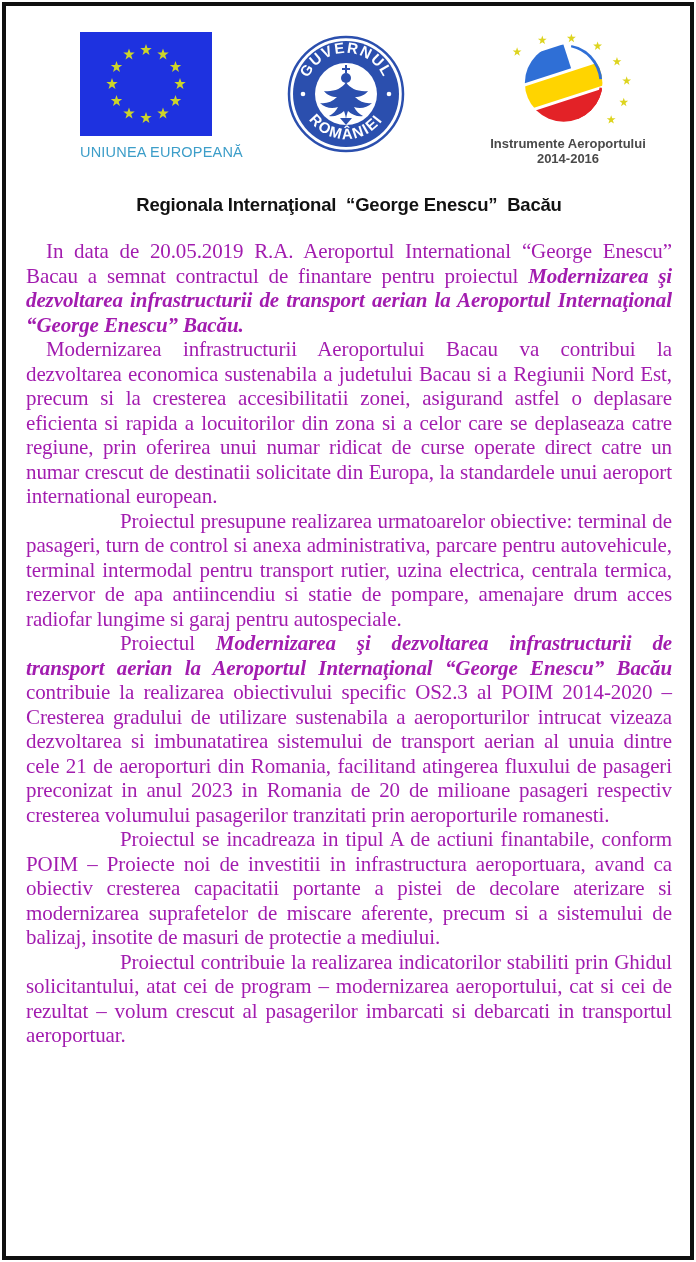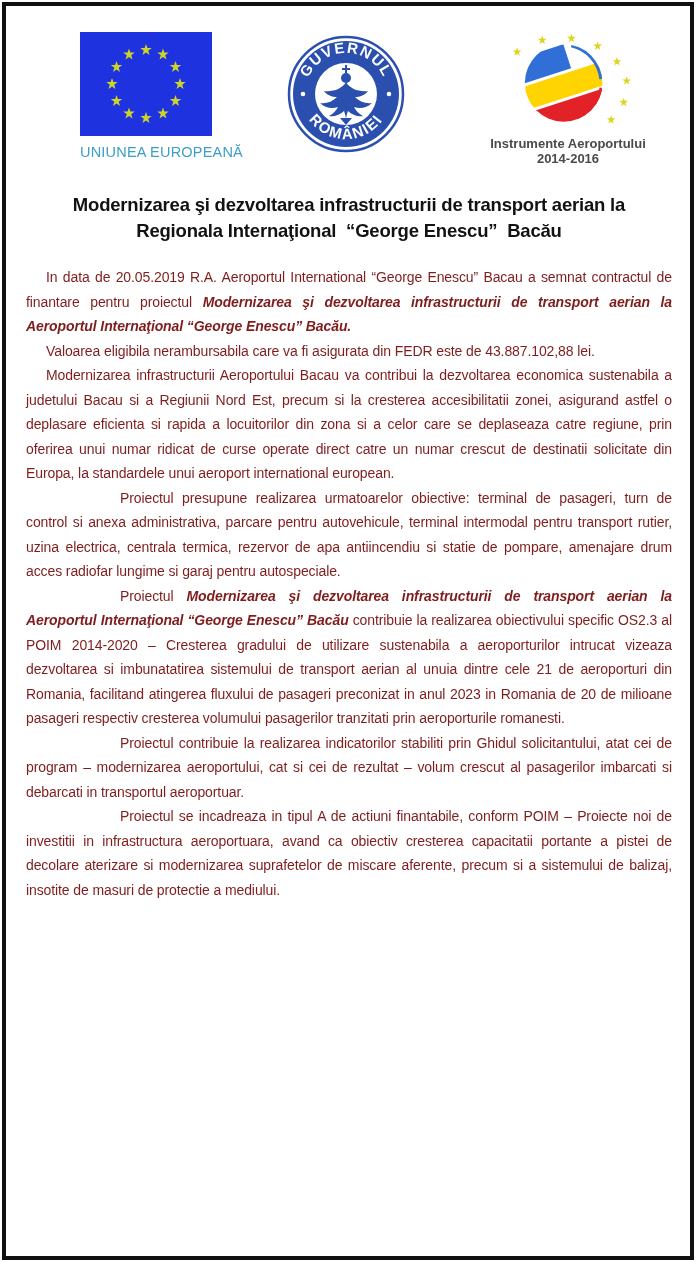--- a/index.html
+++ b/index.html
@@ -10,22 +10,22 @@
   .logos{display:flex;justify-content:space-between;align-items:flex-start;
          margin:2px 16px 0 54px;height:136px;}
   .logo-eu{width:132px;text-align:center;}
   .eu-label{font-size:14.5px;color:#3d9ec9;margin-top:4px;letter-spacing:0.2px;white-space:nowrap;}
   .logo-gov{margin-top:2px;}
   .logo-is{width:176px;text-align:center;}
   .is-label{font-size:13px;font-weight:bold;color:#4a4a4a;line-height:15px;margin-top:2px;}
   .title{margin-top:24px;text-align:center;font-weight:bold;font-size:18.5px;
          line-height:26px;color:#121212;letter-spacing:-0.2px;}
   .title div{white-space:pre;}
-  .doc-body{margin-top:21px;font-size:14px;line-height:24.5px;color:#7f1d1d;
-            text-align:justify;letter-spacing:-0.1px;}
+  .doc-body{margin-top:21px;font-size:21px;line-height:24.5px;color:#a21caf;
+            text-align:justify;letter-spacing:-0.1px;font-family:Liberation Serif, serif;}
   .doc-body p{margin:0;text-indent:20px;}
   .doc-body p.tab{text-indent:94px;}
   .b{font-weight:bold;}
   .bi{font-weight:bold;font-style:italic;}
 </style>
 </head>
 <body>
 
 <div class="page">
   <div class="frame">
@@ -107,28 +107,26 @@
           <use href="#isstar" transform="translate(127,90) scale(0.8)"></use>
         </svg>
         <div class="is-label">
           <div>Instrumente Aeroportului</div>
           <div>2014-2016</div>
         </div>
       </div>
     </div>
 
     <div class="title">
-      <div>Modernizarea şi dezvoltarea infrastructurii de transport aerian la</div>
       <div>Regionala Internaţional  “George Enescu”  Bacău</div>
     </div>
 
     <div class="doc-body">
       <p><span>In data de 20.05.2019 R.A. Aeroportul International “George Enescu” Bacau a semnat contractul de finantare pentru proiectul </span><span class="bi">Modernizarea şi dezvoltarea infrastructurii de transport aerian la Aeroportul Internaţional “George Enescu”  Bacău.</span></p>
-      <p><span>Valoarea eligibila nerambursabila care va fi asigurata din FEDR este de 43.887.102,88 lei.</span></p>
       <p><span>Modernizarea infrastructurii Aeroportului Bacau va contribui la dezvoltarea economica sustenabila a judetului Bacau si a Regiunii Nord Est, precum si la cresterea accesibilitatii zonei, asigurand astfel o deplasare eficienta si rapida a locuitorilor din zona si a celor care se deplaseaza catre regiune, prin oferirea unui numar ridicat de curse operate direct catre un numar crescut de destinatii solicitate din Europa, la standardele unui aeroport international european.</span></p>
       <p class="tab"><span>Proiectul presupune realizarea urmatoarelor obiective: terminal de pasageri, turn de control si anexa administrativa, parcare pentru autovehicule, terminal intermodal pentru transport rutier, uzina electrica, centrala termica, rezervor de apa antiincendiu si statie de pompare, amenajare drum acces radiofar lungime si garaj pentru autospeciale.</span></p>
       <p class="tab"><span>Proiectul </span><span class="bi">Modernizarea şi dezvoltarea infrastructurii de transport aerian la Aeroportul Internaţional  “George Enescu”   Bacău</span><span> contribuie la realizarea obiectivului specific OS2.3 al POIM 2014-2020 – Cresterea gradului de utilizare sustenabila a aeroporturilor intrucat vizeaza dezvoltarea si imbunatatirea sistemului de transport aerian al unuia dintre cele 21 de aeroporturi din Romania, facilitand atingerea fluxului de pasageri preconizat in anul 2023 in Romania de 20 de milioane pasageri respectiv cresterea volumului pasagerilor tranzitati prin aeroporturile romanesti.</span></p>
+      <p class="tab"><span>Proiectul se incadreaza in tipul A de actiuni finantabile, conform POIM – Proiecte noi de investitii in infrastructura aeroportuara, avand ca obiectiv cresterea capacitatii portante a pistei de decolare aterizare si modernizarea suprafetelor de miscare aferente, precum si a sistemului de balizaj, insotite de masuri de protectie a mediului.</span></p>
       <p class="tab"><span>Proiectul contribuie la realizarea indicatorilor stabiliti prin Ghidul solicitantului, atat cei de program – modernizarea aeroportului, cat si cei de rezultat – volum crescut al pasagerilor imbarcati si debarcati in transportul aeroportuar.</span></p>
-      <p class="tab"><span>Proiectul se incadreaza in tipul A de actiuni finantabile, conform POIM – Proiecte noi de investitii in infrastructura aeroportuara, avand ca obiectiv cresterea capacitatii portante a pistei de decolare aterizare si modernizarea suprafetelor de miscare aferente, precum si a sistemului de balizaj, insotite de masuri de protectie a mediului.</span></p>
     </div>
 
   </div>
 </div>
 
 </body></html>

